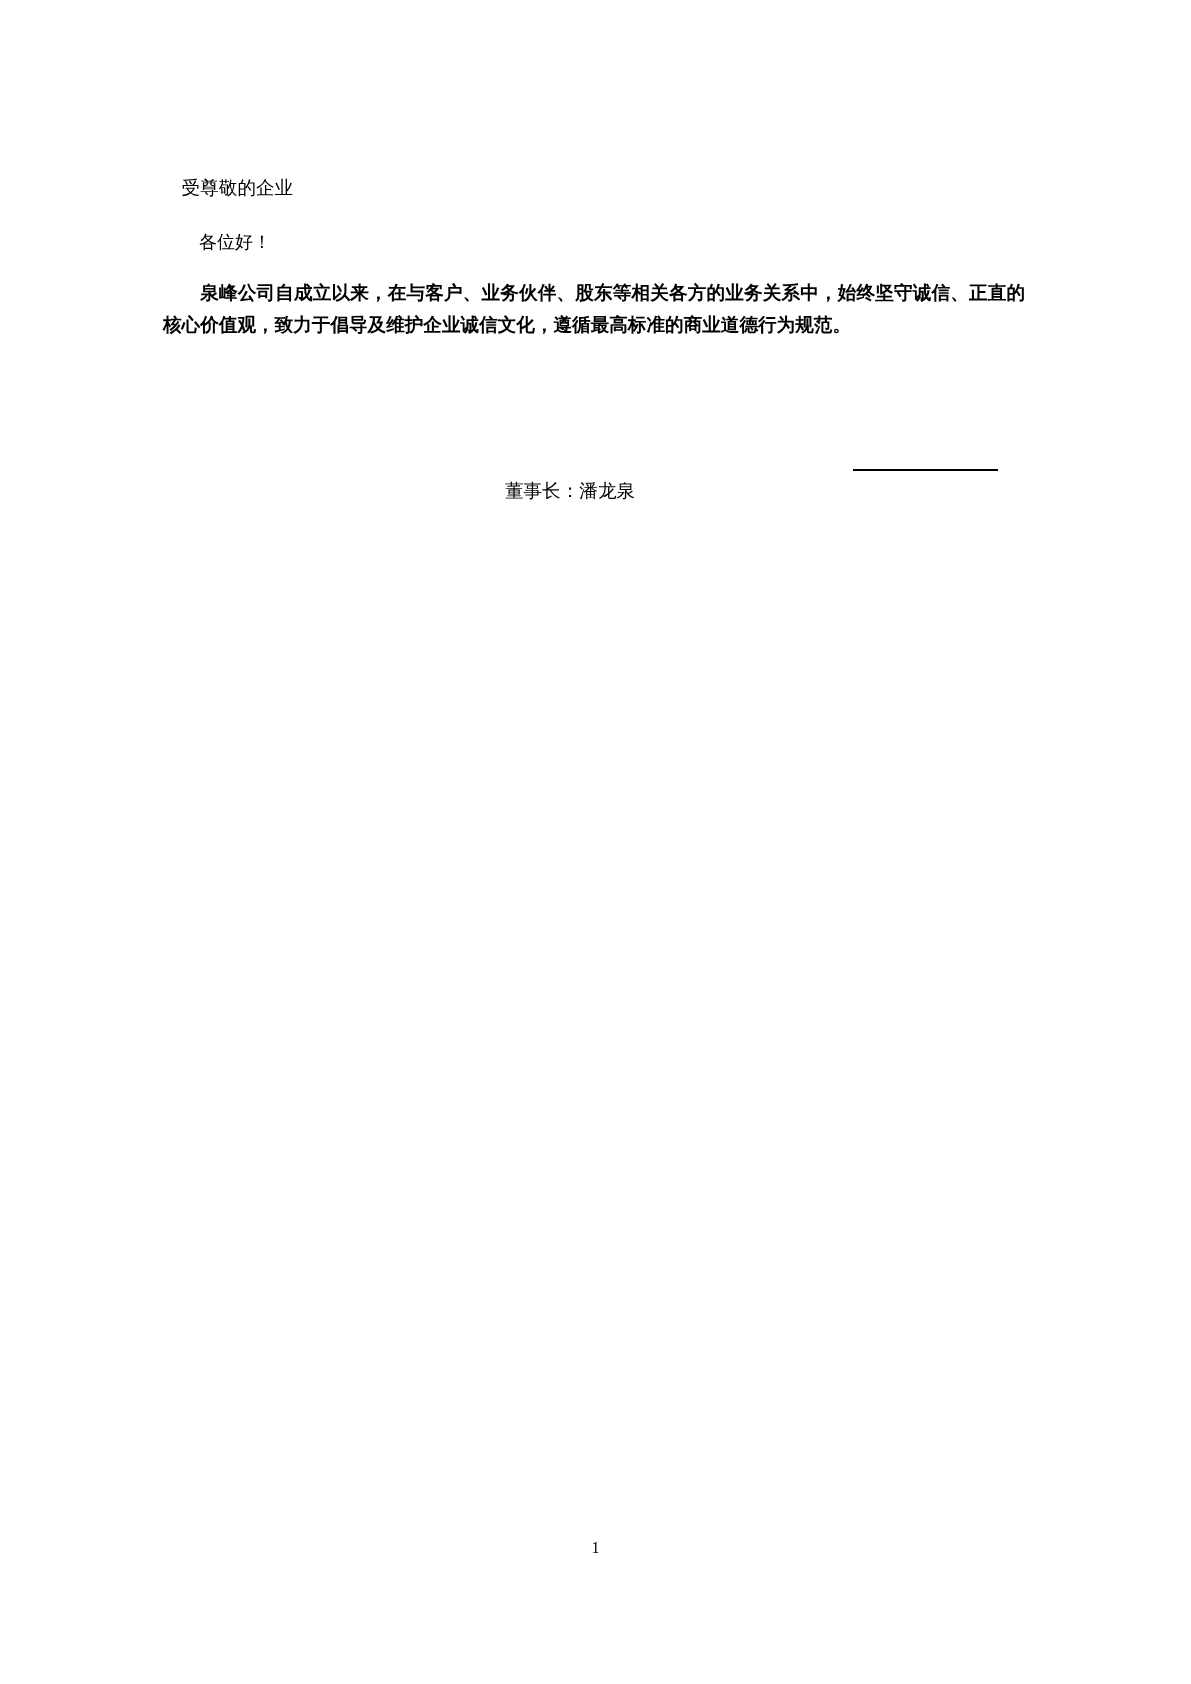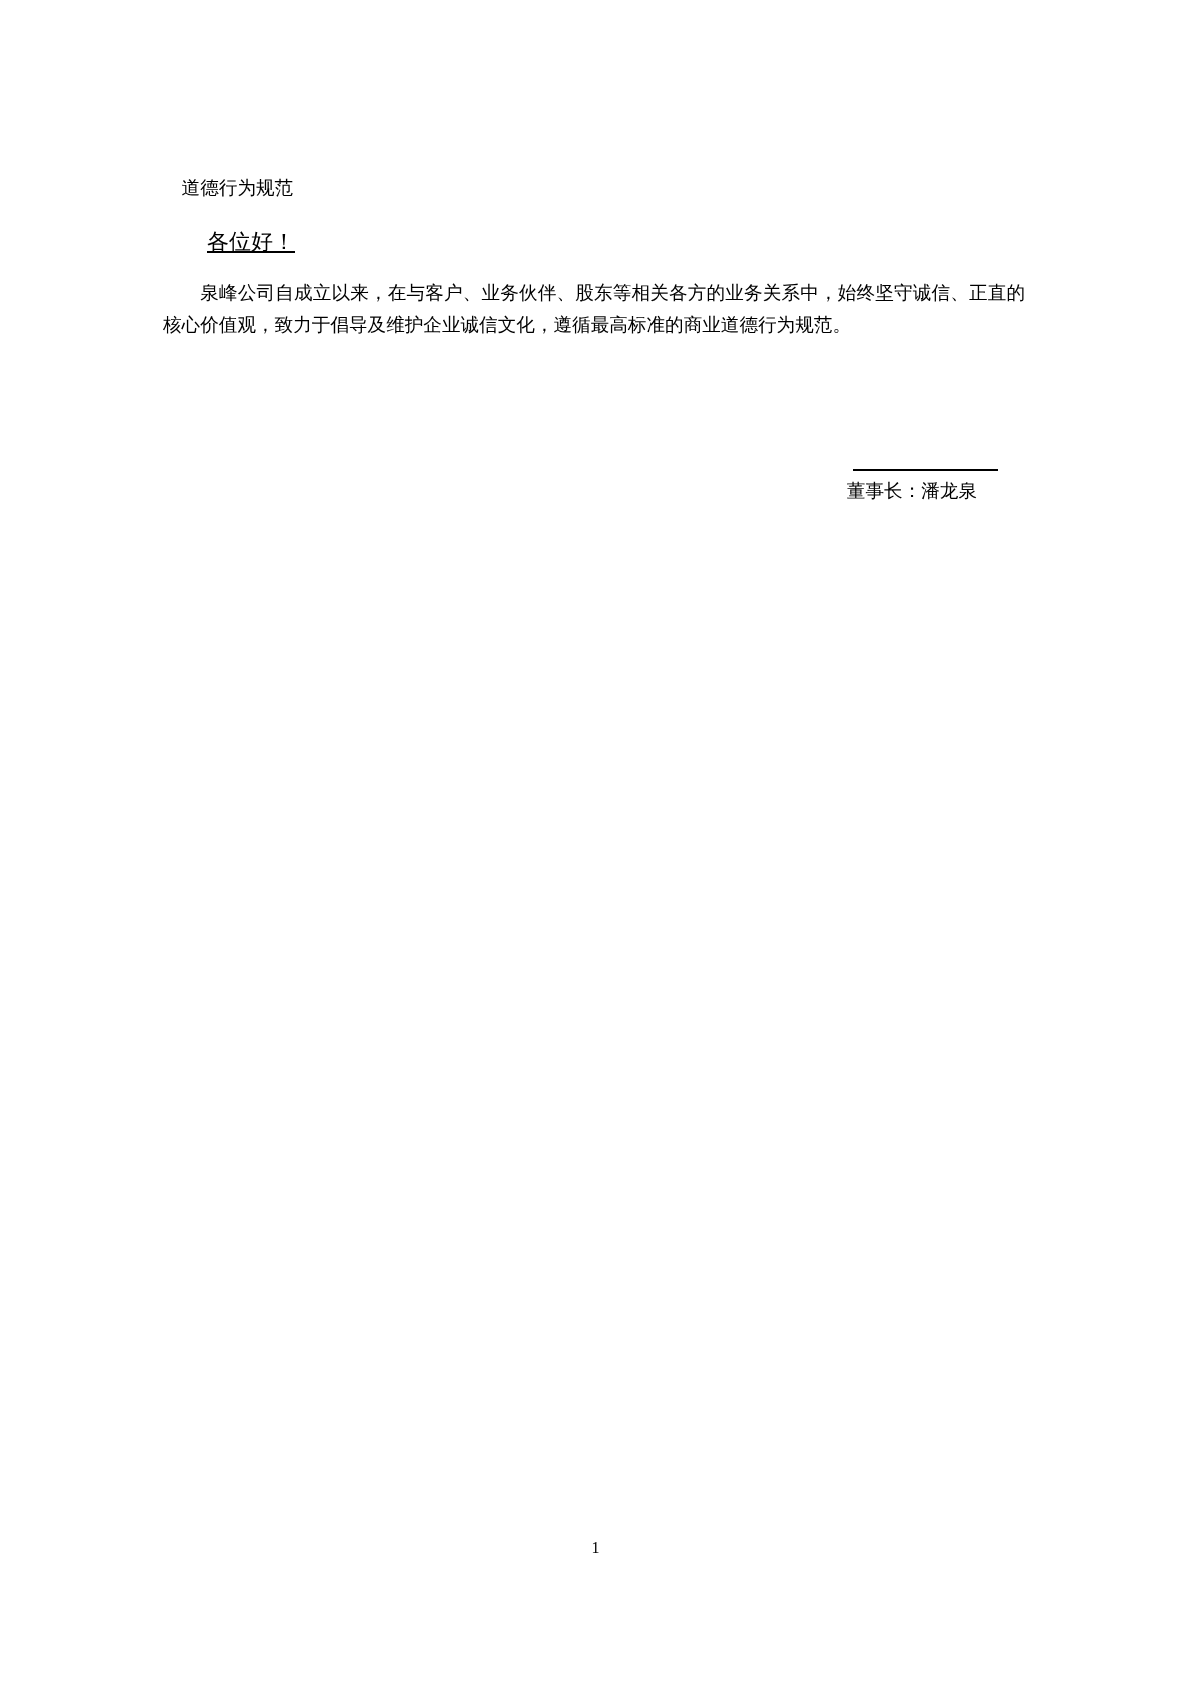--- a/index.html
+++ b/index.html
@@ -23,67 +23,67 @@
     width: 862px;
   }
   .doc-title {
     font-size: 18.6px;
     font-weight: normal;
     line-height: 32px;
     text-indent: 1em;
     margin: 0 0 22px 0;
   }
   .greeting {
-    font-size: 22px;
+    font-size: 18px;
     line-height: 32px;
     text-indent: 2em;
     margin: 0 0 19px 0;
-    text-decoration: underline;
   }
   .para {
     font-size: 18.6px;
     line-height: 32px;
     text-indent: 2em;
     text-align: justify;
     margin: 0 0 30px 0;
+    font-weight: bold;
   }
   .signature {
     margin-top: 128px;
   }
   .sig-line {
     width: 145px;
     height: 0;
     border-top: 2px solid #000000;
     margin-left: auto;
     margin-right: 27px;
   }
   .sig-name {
     font-size: 18.6px;
     line-height: 32px;
-    text-align: right;
+    text-align: center;
     padding-right: 48px;
     margin-top: 4px;
   }
   .page-number {
     position: absolute;
     left: 0;
     right: 0;
     bottom: 126px;
     text-align: center;
     font-family: "Liberation Serif", serif;
     font-size: 16px;
     line-height: 20px;
   }
 </style>
 </head>
 <body>
 
 <div class="page">
   <div class="content">
-    <h1 class="doc-title">道德行为规范</h1>
+    <h1 class="doc-title">受尊敬的企业</h1>
 
     <p class="greeting">各位好！</p>
 
     <p class="para">泉峰公司自成立以来，在与客户、业务伙伴、股东等相关各方的业务关系中，始终坚守诚信、正直的核心价值观，致力于倡导及维护企业诚信文化，遵循最高标准的商业道德行为规范。</p>
 
 
 
 
     <div class="signature">
       <div class="sig-line"></div>

